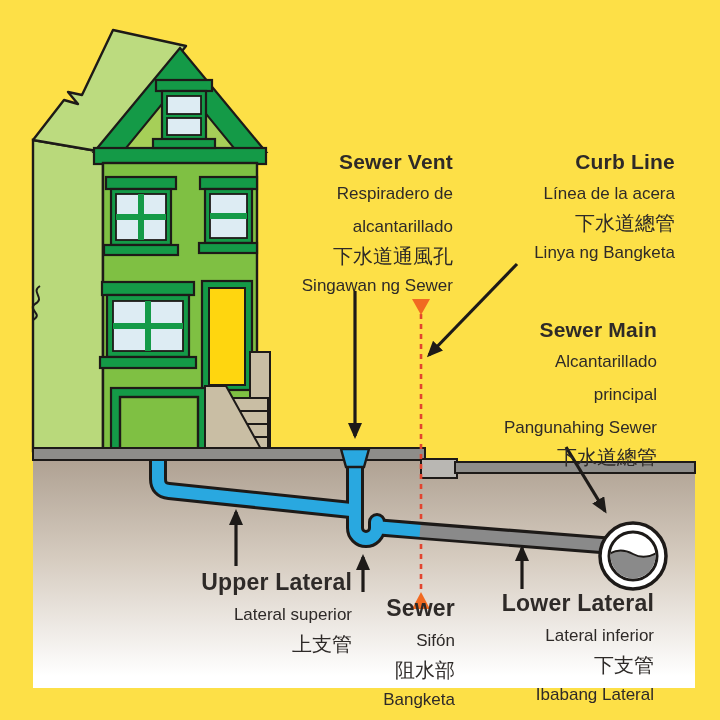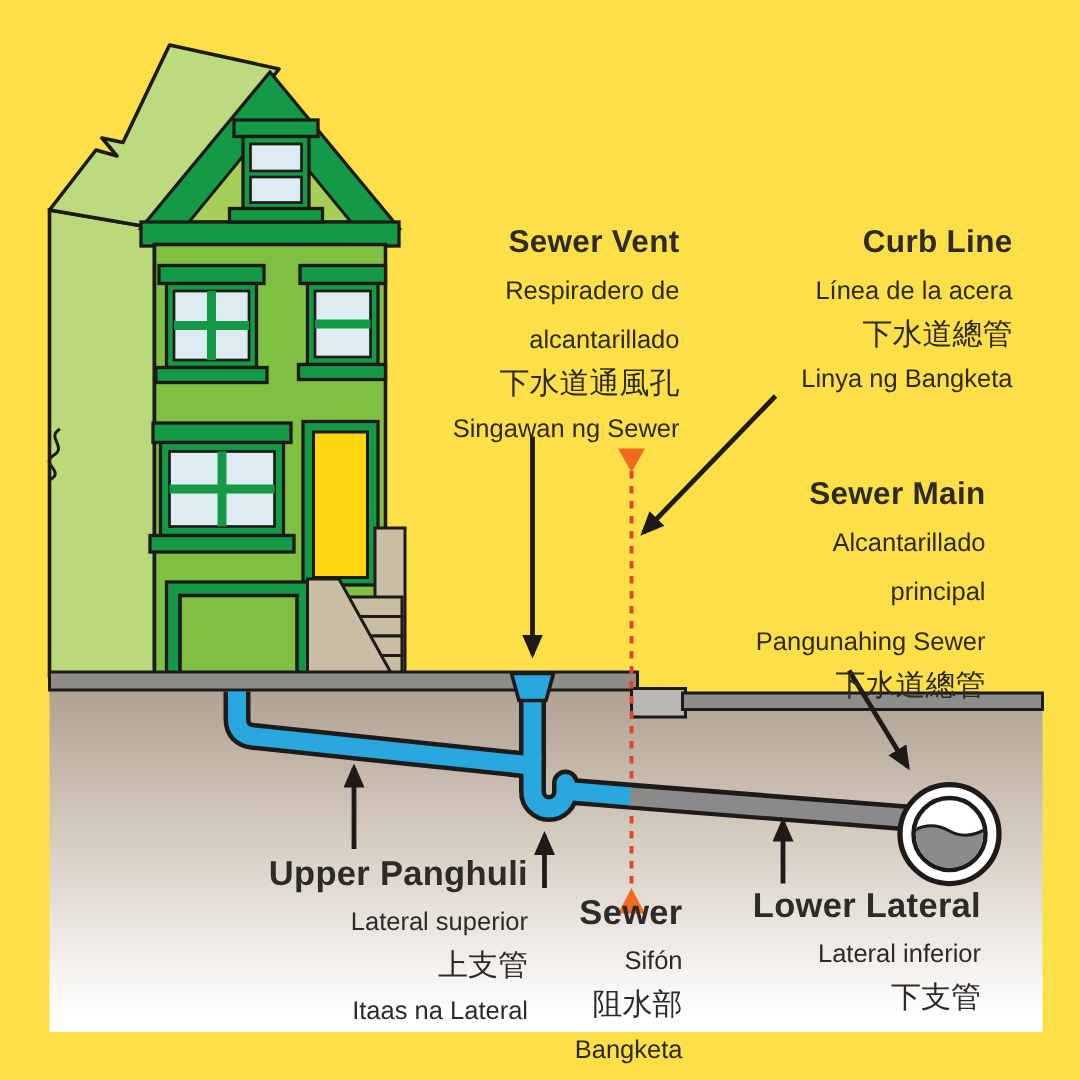--- a/index.html
+++ b/index.html
@@ -183,32 +183,32 @@
 </div>
 
 <div class="label" style="left:492px;top:318px;width:165px">
   <div class="title">Sewer Main</div>
   <div class="line">Alcantarillado principal</div>
   <div class="line">Pangunahing Sewer</div>
   <div class="line zh">下水道總管</div>
 </div>
 
 <div class="label lg" style="left:162px;top:569px;width:190px">
-  <div class="title">Upper Panghuli</div>
+  <div class="title">Upper Lateral</div>
   <div class="line">Lateral superior</div>
   <div class="line zh">上支管</div>
-  <div class="line">Itaas na Lateral</div>
 </div>
 
 <div class="label lg" style="left:325px;top:595px;width:130px">
   <div class="title">Sewer</div>
   <div class="line">Sifón</div>
   <div class="line zh">阻水部</div>
   <div class="line">Bangketa</div>
 </div>
 
 <div class="label lg" style="left:464px;top:590px;width:190px">
   <div class="title">Lower Lateral</div>
   <div class="line">Lateral inferior</div>
   <div class="line zh">下支管</div>
+  <div class="line">Ibabang Lateral</div>
 </div>
 
 </div>
 
 </body></html>

